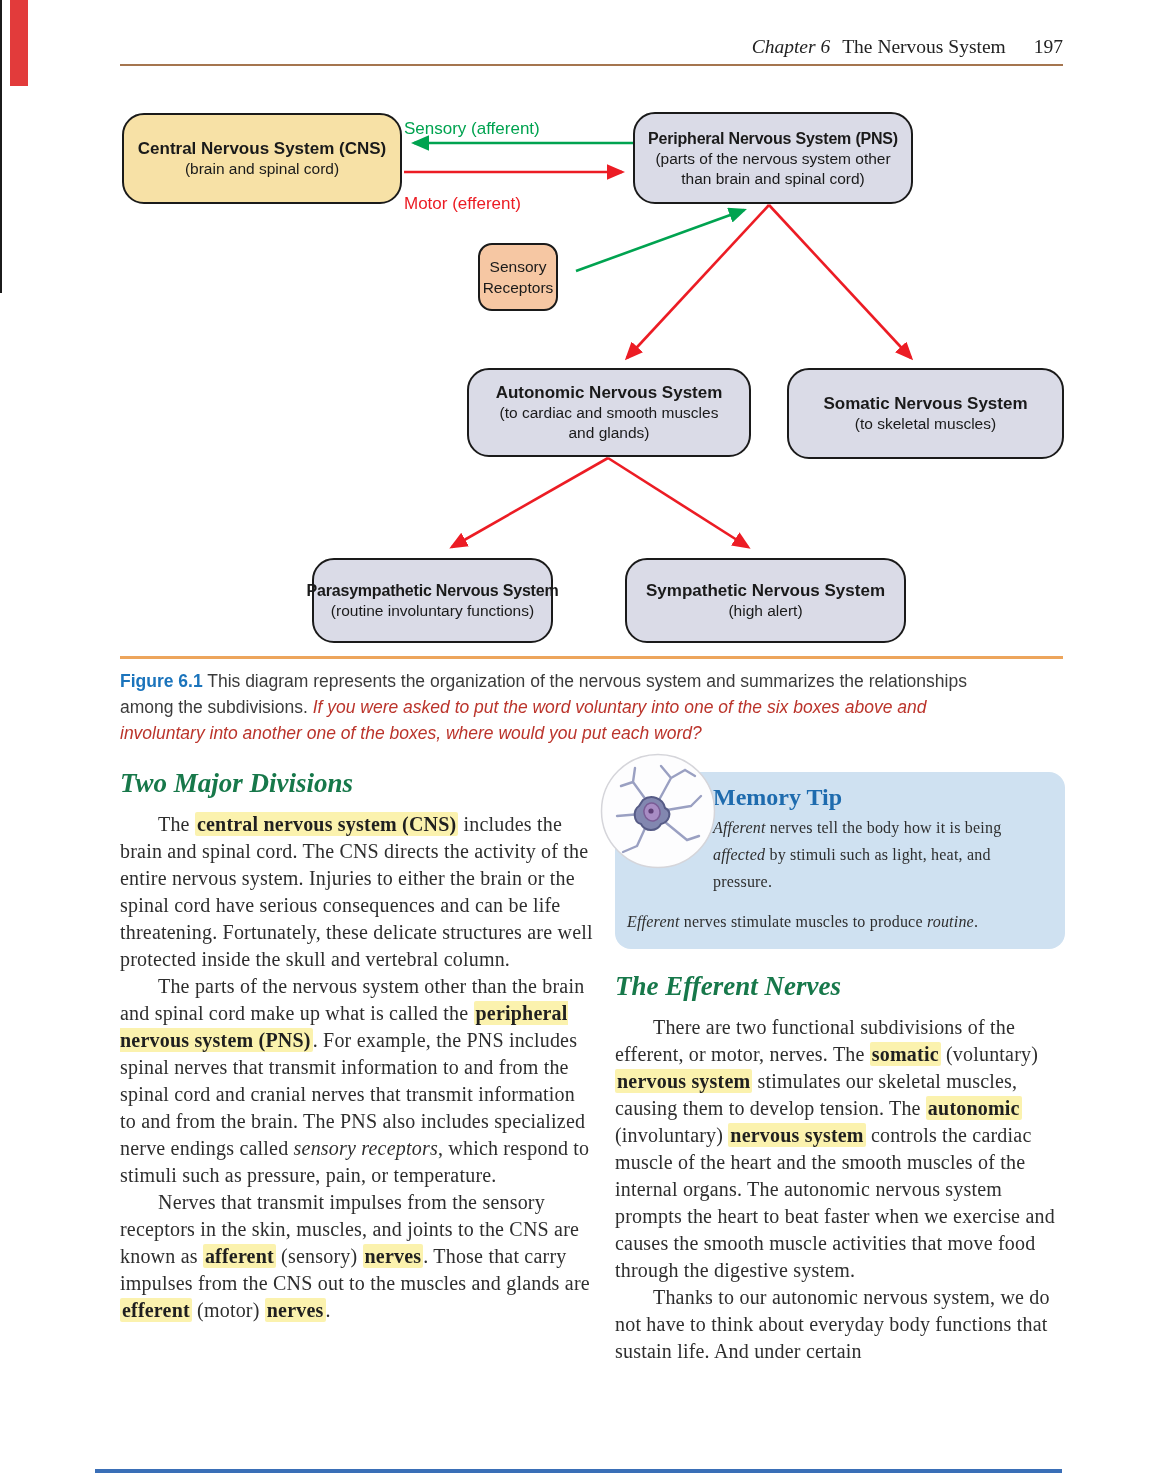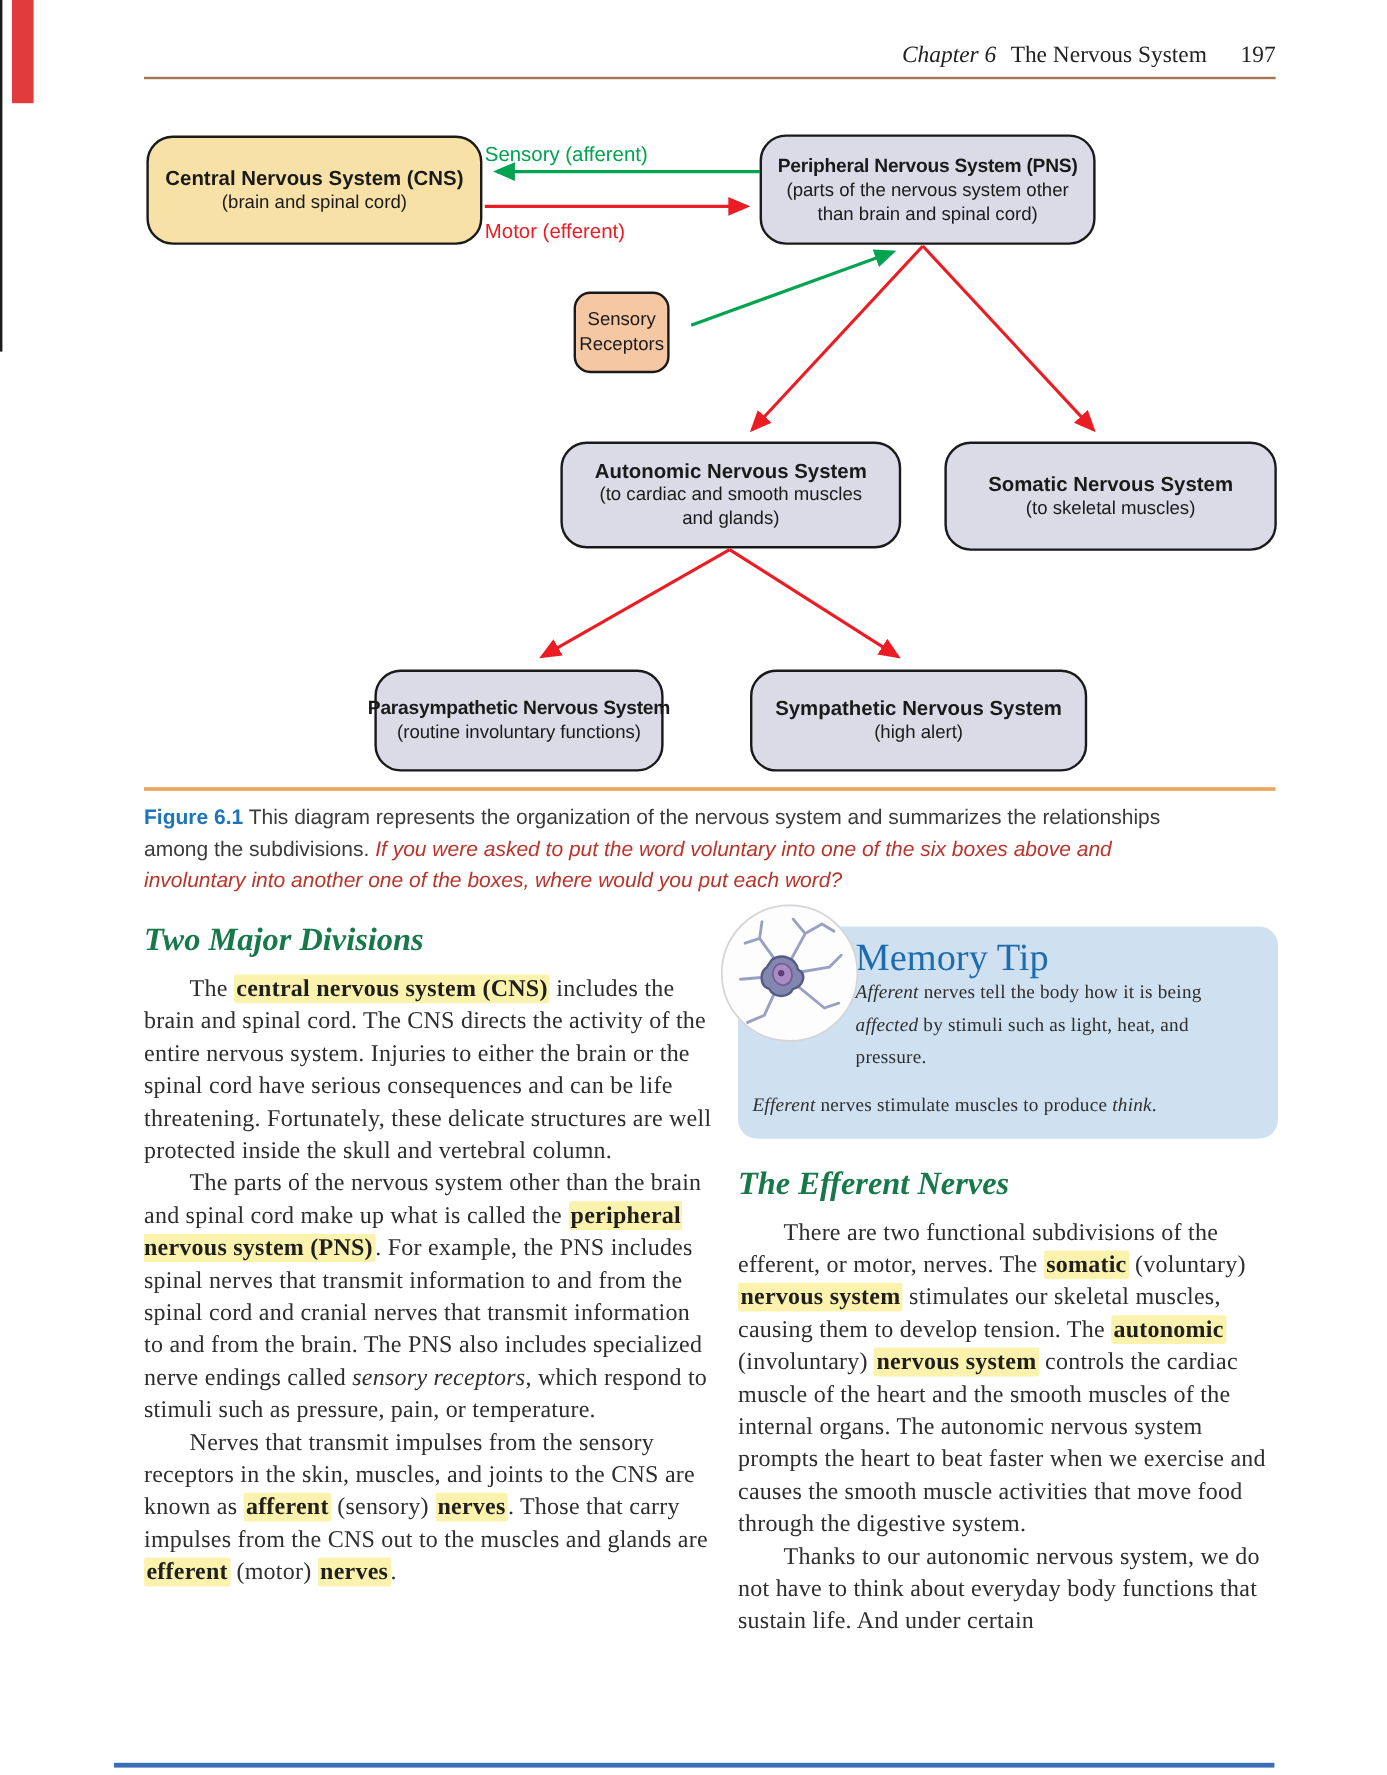--- a/index.html
+++ b/index.html
@@ -34,21 +34,21 @@
   .box-sr{left:478px;top:243px;width:80px;height:68px;background:var(--receptors-box-fill,#f6c7a3);
           border-radius:14px;border-width:2px;}
   .box-sr .dsub{font-size:15.5px;line-height:21px;}
   .box-ans{left:467px;top:368px;width:284px;height:89px;background:var(--pns-box-fill,#dadbe7);}
   .box-sns{left:787px;top:368px;width:277px;height:91px;background:var(--pns-box-fill,#dadbe7);}
   .box-para{left:312px;top:558px;width:241px;height:85px;background:var(--pns-box-fill,#dadbe7);}
   .box-symp{left:625px;top:558px;width:281px;height:85px;background:var(--pns-box-fill,#dadbe7);}
   .alabel{position:absolute;width:229px;left:404px;text-align:left;
           font-family:"Liberation Sans","DejaVu Sans",sans-serif;font-size:17px;}
   .alabel.green{top:119px;color:var(--green-arrow,#00a350);}
-  .alabel.red{top:183px;color:var(--red-arrow,#ec1c24);}
+  .alabel.red{top:194px;color:var(--red-arrow,#ec1c24);}
 
   
   .fig-rule{position:absolute;left:120px;top:656px;width:943px;height:3px;background:var(--figure-rule,#eda55c);}
   .caption{position:absolute;left:120px;top:668px;width:890px;margin:0;
            font-family:"Liberation Sans","DejaVu Sans",sans-serif;
            font-size:17.5px;line-height:26px;color:#3b3b3b;}
   .seg-fig{font-weight:bold;color:var(--caption-label-blue,#1b74bc);}
   .seg-q{font-style:italic;color:var(--caption-question-red,#bb342b);}
   .seg-i{font-style:italic;}
   .seg-hb{font-weight:bold;background:var(--highlight-yellow,#fbf2ae);color:#1f1f1f;
@@ -61,21 +61,21 @@
   .col h2{margin:0 0 12px 0;font-size:27px;line-height:31px;font-weight:bold;font-style:italic;
           color:var(--green-heading,#17784a);}
   .body{margin:0;font-size:20px;line-height:27px;letter-spacing:0.2px;}
   .indent{text-indent:38px;}
 
   
   .mt-box{position:relative;margin-top:4px;background:var(--memory-tip-bg,#cfe1f1);
           border-radius:16px;padding:10px 16px 14px 12px;min-height:170px;box-sizing:border-box;}
   .mt-circle{position:absolute;left:-16px;top:-20px;width:118px;height:118px;}
   .mt-float{float:left;width:86px;height:94px;}
-  .mt-box h3{margin:0 0 2px 0;font-size:32px;line-height:30px;font-weight:normal;
+  .mt-box h3{margin:0 0 2px 0;font-size:24px;line-height:30px;font-weight:bold;
              color:var(--memory-tip-blue,#1e6bae);}
   .mt-box .body{font-size:16px;line-height:27px;}
   .mt-p2{margin-top:13px !important;}
   .efferent-heading{margin-top:22px !important;}
 </style>
 </head>
 <body>
 
 <div class="page">
 
@@ -166,21 +166,21 @@
             <path d="M42 62 L18 64"></path>
           </g>
           <path d="M44 48 C52 42 64 46 66 56 C74 60 70 70 62 72 C58 80 46 80 42 72 C34 70 34 58 40 54 Z" fill="#8287b0" stroke="#565b86" stroke-width="2"></path>
           <ellipse cx="53" cy="60" rx="8" ry="9" fill="#a88cc4" stroke="#7a5c96" stroke-width="1.5" transform="rotate(-15 53 60)"></ellipse>
           <circle cx="52" cy="59" r="2.6" fill="#5e3f77"></circle>
         </svg>
       </div>
       <div class="mt-float"></div>
       <h3>Memory Tip</h3>
       <p class="body"><span class="seg-i">Afferent</span><span class="seg-n"> nerves tell the body how it is being </span><span class="seg-i">affected</span><span class="seg-n"> by stimuli such as light, heat, and pressure.</span></p>
-      <p class="body mt-p2"><span class="seg-i">Efferent</span><span class="seg-n"> nerves stimulate muscles to produce </span><span class="seg-i">think</span><span class="seg-n">.</span></p>
+      <p class="body mt-p2"><span class="seg-i">Efferent</span><span class="seg-n"> nerves stimulate muscles to produce </span><span class="seg-i">routine</span><span class="seg-n">.</span></p>
     </div>
 
     <h2 class="efferent-heading">The Efferent Nerves</h2>
     <p class="body indent"><span class="seg-n">There are two functional subdivisions of the efferent, or motor, nerves. The </span><span class="seg-hb">somatic</span><span class="seg-n"> (voluntary) </span><span class="seg-hb">nervous system</span><span class="seg-n"> stimulates our skeletal muscles, causing them to develop tension. The </span><span class="seg-hb">autonomic</span><span class="seg-n"> (involuntary) </span><span class="seg-hb">nervous system</span><span class="seg-n"> controls the cardiac muscle of the heart and the smooth muscles of the internal organs. The autonomic nervous system prompts the heart to beat faster when we exercise and causes the smooth muscle activities that move food through the digestive system.</span></p>
     <p class="body indent"><span class="seg-n">Thanks to our autonomic nervous system, we do not have to think about everyday body functions that sustain life. And under certain</span></p>
   </div>
 
 </div>
 
 </body></html>

